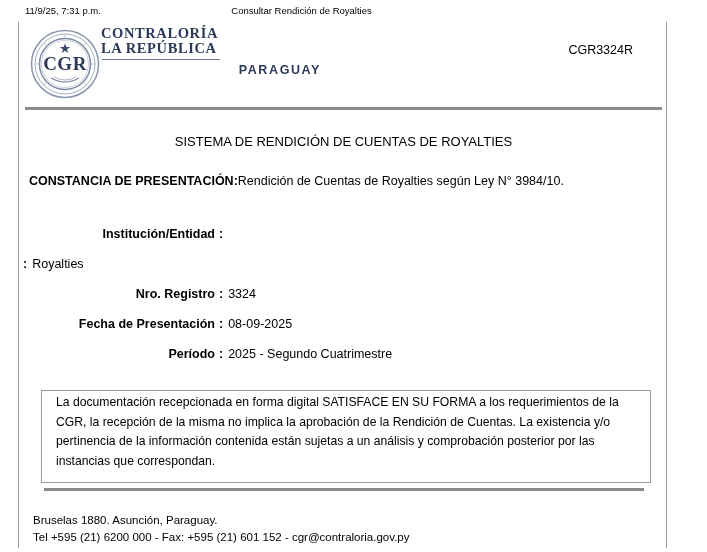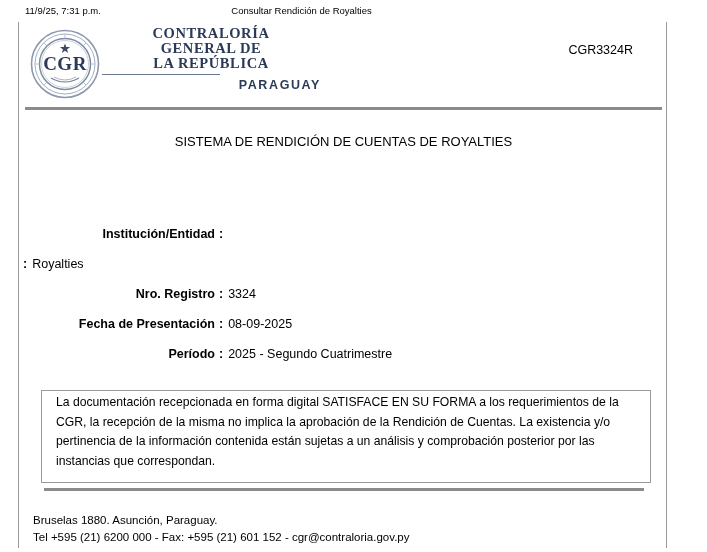--- a/index.html
+++ b/index.html
@@ -76,21 +76,20 @@
     width: 220px;
   }
   .brand-line {
     font-family: "Liberation Serif", serif;
     font-weight: bold;
     font-size: 14.5px;
     letter-spacing: 0.6px;
     color: #2b3a57;
     line-height: 15px;
     white-space: nowrap;
-    text-align: center;
   }
   .brand-rule {
     width: 118px;
     height: 1px;
     background: #6c7890;
     margin: 3px 0 3px 1px;
   }
   .brand-country {
     font-family: "Liberation Sans", sans-serif;
     font-weight: bold;
@@ -237,33 +236,35 @@
 
           <path d="M22 50 Q36 58 50 50" fill="none" stroke="#6f7d96" stroke-width="1.1"></path>
           <path d="M25 49 Q36 55 47 49" fill="none" stroke="#93a0b5" stroke-width="0.8"></path>
 
           <text x="36" y="41.5" text-anchor="middle" font-family="Liberation Serif, serif" font-size="19" font-weight="bold" fill="#2b3a57" letter-spacing="0.5">CGR</text>
         </svg>
       </div>
 
       <div class="brand">
         <div class="brand-line">CONTRALORÍA</div>
-        <div class="brand-line">GENERAL DE</div>
         <div class="brand-line">LA REPÚBLICA</div>
         <div class="brand-rule"></div>
         <div class="brand-country">PARAGUAY</div>
       </div>
 
       <div class="doc-code">CGR3324R</div>
     </div>
 
     <div class="head-rule"></div>
 
     <div class="sys-title">SISTEMA DE RENDICIÓN DE CUENTAS DE ROYALTIES</div>
 
+    <div class="constancia">
+      <span class="lbl">CONSTANCIA DE PRESENTACIÓN:</span><span>Rendición de Cuentas de Royalties según Ley N° 3984/10.</span>
+    </div>
 
     <div class="fields">
 
       <div class="field-row">
         <div class="field-label">Institución/Entidad</div>
         <div class="field-colon">:</div>
       </div>
 
       <div class="field-row">
         <div class="field-colon">:</div>

